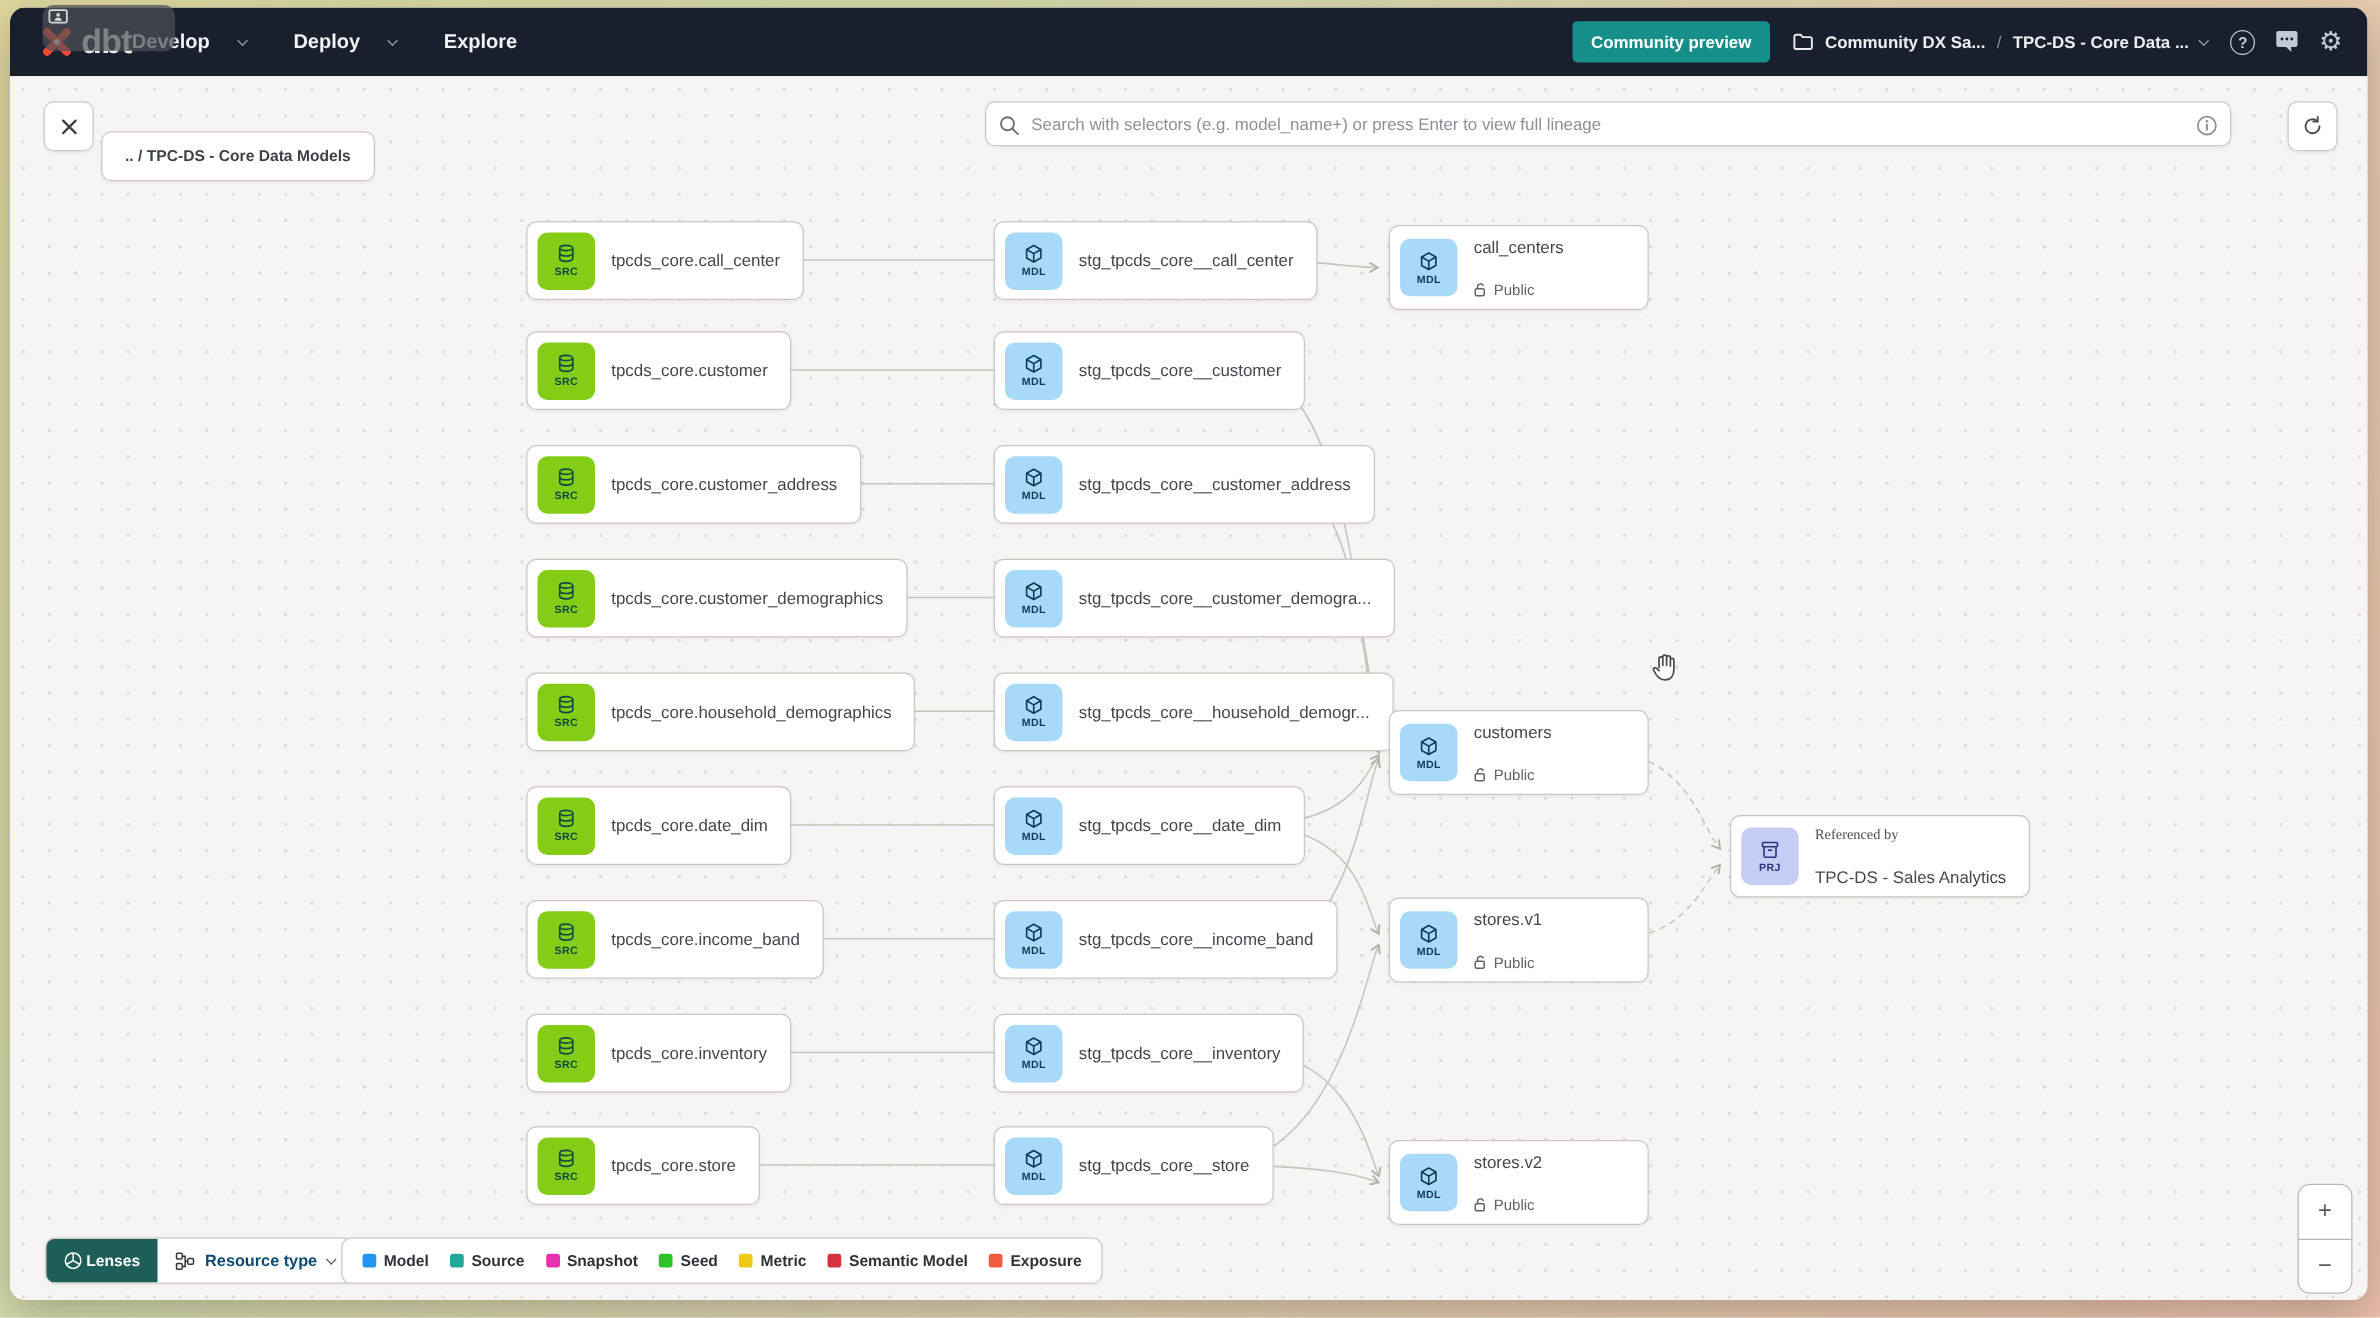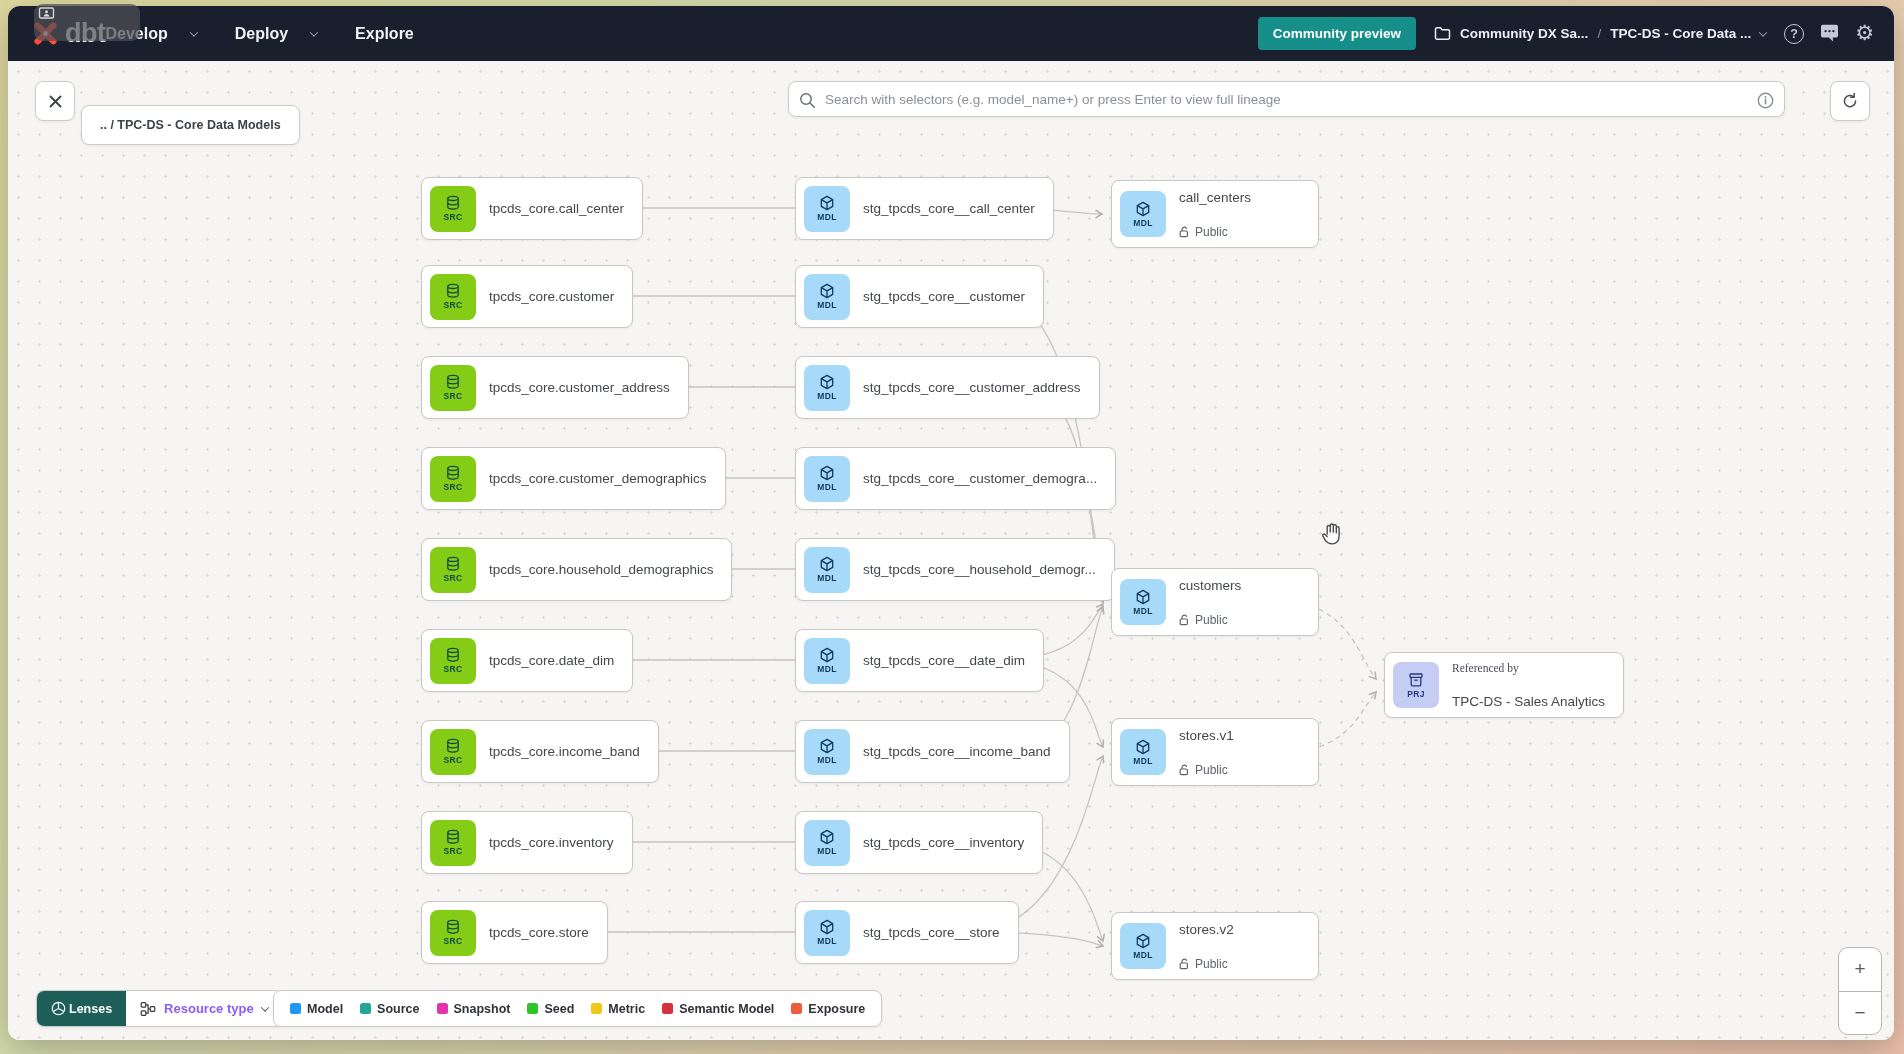--- a/index.html
+++ b/index.html
@@ -67,21 +67,21 @@
   .vis-row { display:flex; align-items:center; gap:5px; font-size:12px; color:#5e6368; }
   .prj-title { font-size:11.5px; color:#4a4e54;font-family:Liberation Serif, serif; }
 
   
   .lens-group { position:absolute; z-index:5; left:28px; top:929px; height:37px; display:flex;
     border:1px solid #cdcbc8; border-radius:8px; overflow:hidden; background:#fff;
     box-shadow:0 1px 3px rgba(20,20,20,.06); }
   .lenses-btn { background:#1d5f58; color:#fff; display:flex; align-items:center; gap:3px;
     padding:0 14px; font-size:12.5px; font-weight:bold; cursor:pointer; }
   .restype-btn { display:flex; align-items:center; gap:8px; padding:0 14px; font-size:13px;
-    font-weight:bold; color:#8b5cf6; cursor:pointer; }
+    font-weight:bold; color:#0c4a6e; cursor:pointer; }
   .restype-btn .chev { color:#55595e; }
   .legend { position:absolute; z-index:5; left:265px; top:929px; height:37px; display:flex; align-items:center;
     gap:17px; padding:0 16px; background:#fff; border:1px solid #cdcbc8; border-radius:8px;
     box-shadow:0 1px 3px rgba(20,20,20,.06); }
   .legend-item { display:flex; align-items:center; gap:6px; font-size:12.5px; font-weight:bold; color:#2f3337; }
   .legend-swatch { width:11px; height:11px; border-radius:2.5px; }
   .zoom-ctl { position:absolute; z-index:5; left:1830px; top:886px; width:44px; height:88px;
     background:#fff; border:1px solid #b9b7b4; border-radius:10px; display:flex; flex-direction:column;
     overflow:hidden; }
   .zoom-btn { flex:1; display:flex; align-items:center; justify-content:center; font-size:19px;

